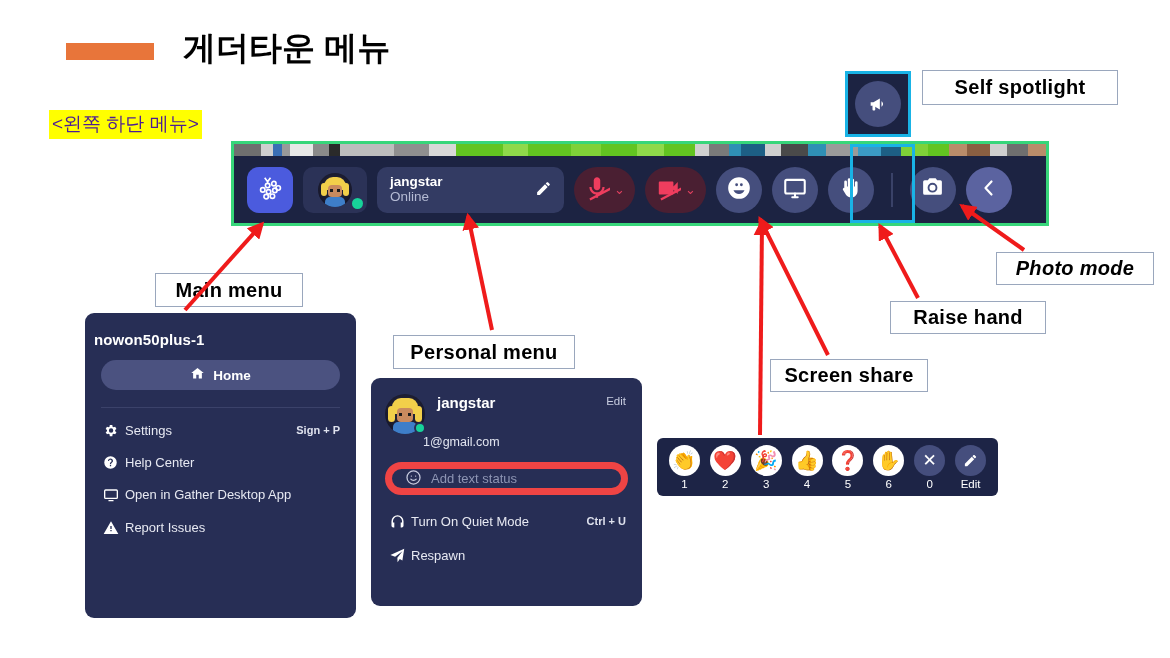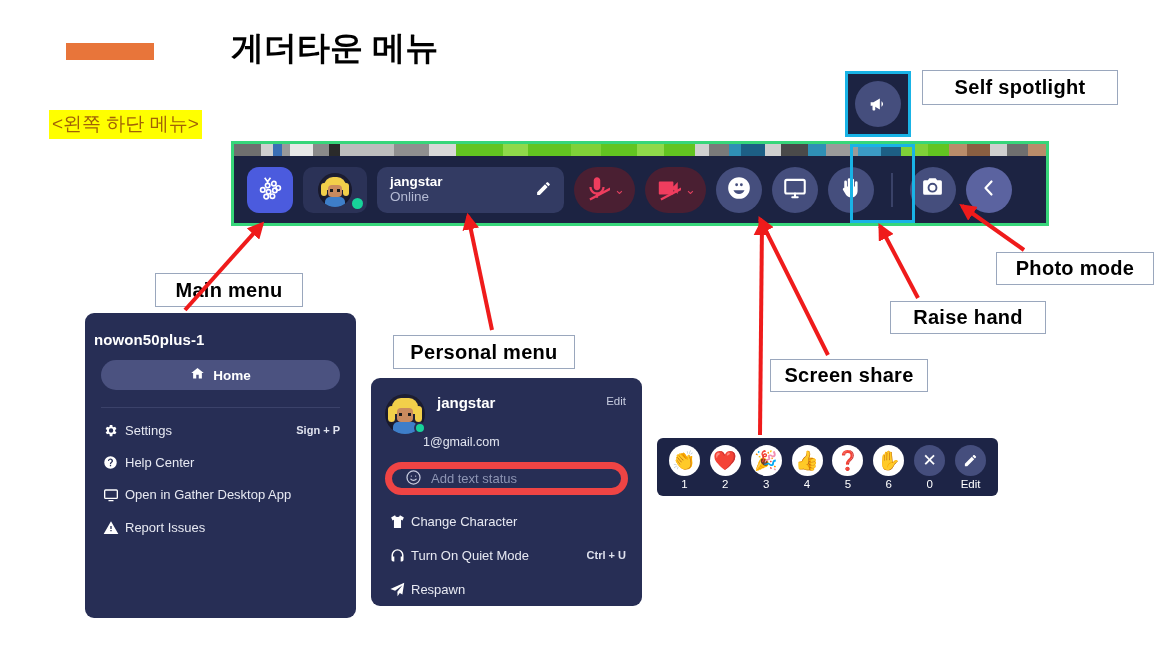--- a/index.html
+++ b/index.html
@@ -12,25 +12,25 @@
   #root { position: relative; width: 1170px; height: 658px; }
 
   
   .orange-bar {
     position: absolute; left: 66px; top: 43px;
     width: 88px; height: 17px; background: #e8753a;
   }
   .page-title {
     position: absolute; left: 183px; top: 26px;
     font-size: 33px; font-weight: bold; color: #000;
-    letter-spacing: 0px; white-space: nowrap; margin-left: 48px;
+    letter-spacing: 0px; white-space: nowrap;
   }
   .yellow-tag {
     position: absolute; left: 49px; top: 110px;
-    background: #ffff00; color: #a16207;
+    background: #ffff00; color: #4c1d95;
     font-size: 19px; font-weight: normal;
     padding: 1px 3px 2px 3px; white-space: nowrap;
   }
 
   
   .callout {
     position: absolute;
     background: #ffffff;
     border: 1px solid #9aa7bd;
     color: #000;
@@ -356,21 +356,21 @@
       </div>
     </div>
 
     <div class="hl-box-cyan" style="left:616px; top:0px; width:65px; height:79px;"></div>
   </div>
 
   <div class="callout" style="left:922px; top:70px; width:196px; height:35px;">
     <span>Self spotlight</span>
   </div>
 
-  <div class="callout" style="left:996px; top:252px; width:158px; height:33px;">
+  <div class="callout" style="left:996px; top:252px; width:158px; height:33px;font-style:italic;">
     <span>Photo mode</span>
   </div>
 
   <div class="callout" style="left:890px; top:301px; width:156px; height:33px;">
     <span>Raise hand</span>
   </div>
 
   <div class="callout" style="left:770px; top:359px; width:158px; height:33px;">
     <span>Screen share</span>
   </div>
@@ -465,28 +465,20 @@
           <circle cx="9" cy="10" r="1" fill="#c6cade" stroke="none"></circle>
           <circle cx="15" cy="10" r="1" fill="#c6cade" stroke="none"></circle>
           <path d="M8.2 14.3c.9 1.1 2.2 1.7 3.8 1.7s2.9-.6 3.8-1.7" stroke-linecap="round"></path>
         </svg>
       </span>
       <span>Add text status</span>
     </div>
 
     <div style="height:9px"></div>
 
-    <div class="menu-row">
-      <span class="mi">
-        <svg width="17" height="17" viewBox="0 0 24 24" fill="#ffffff">
-          <path d="M8.5 3L3 6.2l2 4.3 2-1V21h10V9.5l2 1 2-4.3L15.5 3a3.6 3.6 0 01-7 0z"></path>
-        </svg>
-      </span>
-      <span class="lbl">Change Character</span>
-    </div>
 
     <div class="menu-row">
       <span class="mi">
         <svg width="17" height="17" viewBox="0 0 24 24" fill="#ffffff">
           <path d="M12 3a8.5 8.5 0 00-8.5 8.5V18A2.5 2.5 0 006 20.5h1.5v-7H5.6v-2A6.4 6.4 0 0112 5.1a6.4 6.4 0 016.4 6.4v2h-1.9v7H18a2.5 2.5 0 002.5-2.5v-6.5A8.5 8.5 0 0012 3z"></path>
         </svg>
       </span>
       <span class="lbl">Turn On Quiet Mode</span>
       <span class="kbd">Ctrl + U</span>
     </div>

